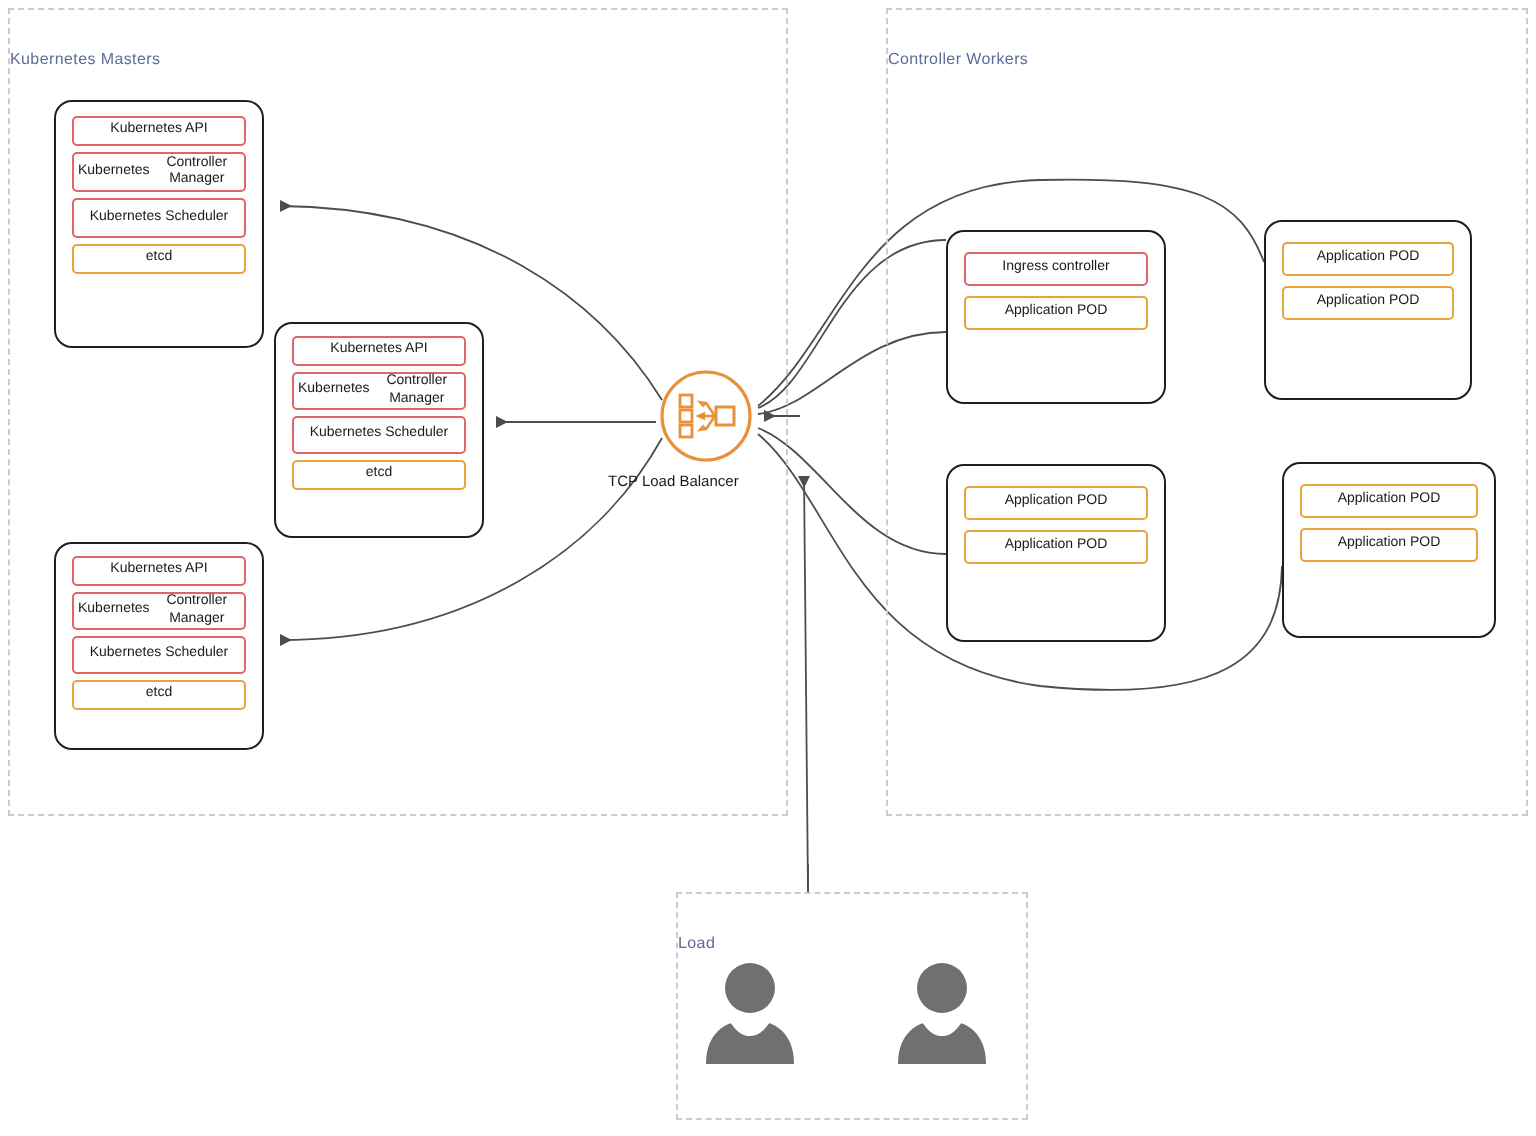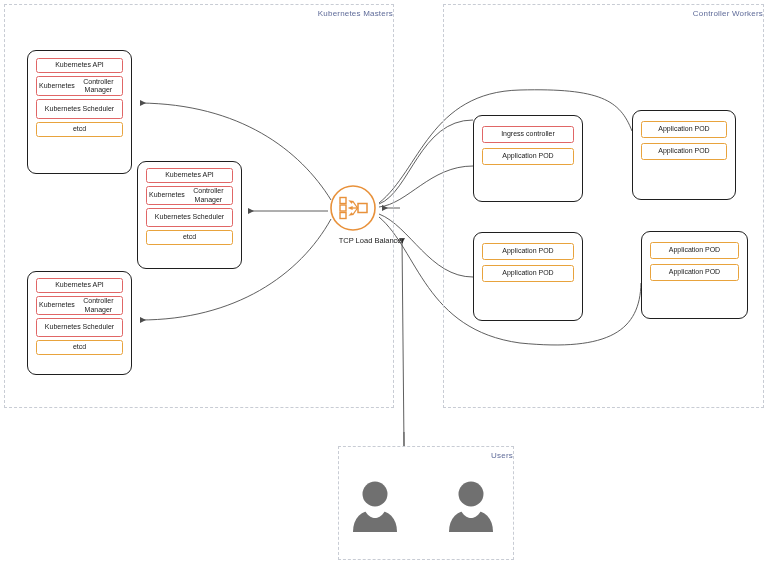--- a/index.html
+++ b/index.html
@@ -25,22 +25,22 @@
   
   .panel {
     position: absolute;
     border: 1px dashed #c8ccd4;
     box-sizing: border-box;
     background: transparent;
   }
   .panel-label {
     position: absolute;
     width: 100%;
-    text-align: right;
-    top: 4px;
+    text-align: left;
+    top: 20px;
     font-size: 8px;
     color: #5f6b99;
     letter-spacing: .2px;
   }
 
   #panel-masters { left: 4px;   top: 4px;   width: 390px; height: 404px; }
   #panel-workers { left: 443px; top: 4px;   width: 321px; height: 404px; }
   #panel-users   { left: 338px; top: 446px; width: 176px; height: 114px; }
 
   
@@ -110,21 +110,21 @@
     left: 329px;
     top: 184px;
     width: 48px;
     height: 48px;
   }
   #lb-label {
     position: absolute;
     left: 304px;
     top: 236px;
     width: 100px;
-    text-align: right;
+    text-align: left;
     font-size: 7.5px;
     color: #1a1a1a;
   }
 
   
   .user-avatar {
     position: absolute;
     width: 46px;
     height: 52px;
   }
@@ -172,21 +172,21 @@
 
 <div class="panel" id="panel-masters">
   <div class="panel-label">Kubernetes Masters</div>
 </div>
 
 <div class="panel" id="panel-workers">
   <div class="panel-label">Controller Workers</div>
 </div>
 
 <div class="panel" id="panel-users">
-  <div class="panel-label">Users</div>
+  <div class="panel-label">Load</div>
 </div>
 
 <div class="node master" id="master-1">
   <div class="comp comp-red m-api">Kubernetes API</div>
   <div class="comp comp-red m-ctrl">
     <span>Kubernetes</span>&nbsp;<br>
     <span>Controller Manager</span>
   </div>
   <div class="comp comp-red m-sched">
     <span>Kubernetes</span>&nbsp;<br>

